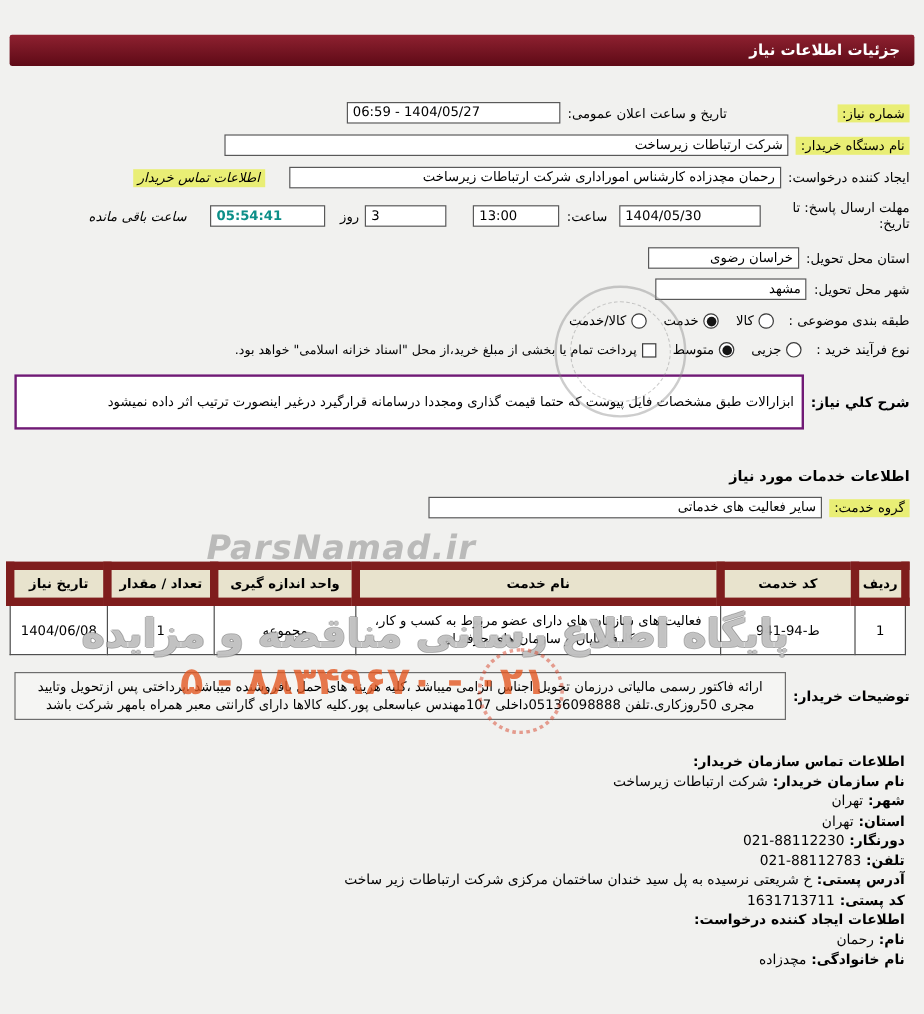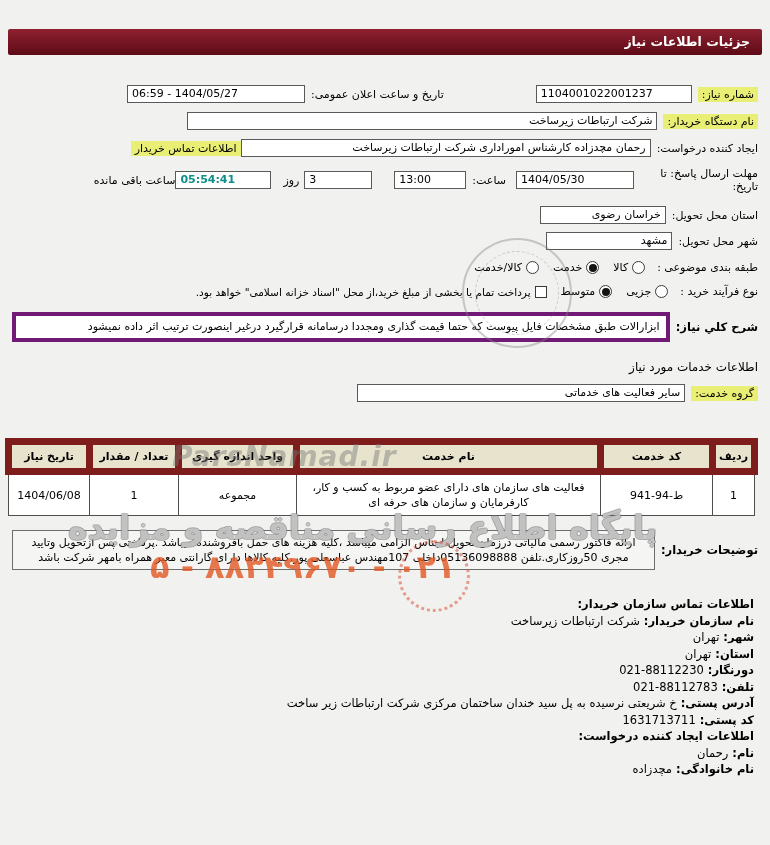--- a/index.html
+++ b/index.html
@@ -8,32 +8,32 @@
   .title-bar{position:absolute;top:29px;right:8px;left:8px;height:26px;
         background:linear-gradient(#8e2130,#5e0a16);color:#fff;font-size:12.5px;
         font-weight:bold;line-height:26px;padding:0 12px;box-sizing:border-box;border-radius:2px;}
   .content{position:absolute;top:55px;right:8px;left:8px;}
   .frow{display:flex;align-items:center;margin:0 4px;font-size:11px;}
   .lbl{white-space:nowrap;}
   .hl{background:#e9ee75;padding:1px 4px;}
   .box{background:#fff;border:1px solid #595959;height:16px;line-height:16px;
        font-size:11px;padding:0 4px;overflow:hidden;white-space:nowrap;}
   .box.center{text-align:left;}
-  .gap6{margin-right:6px;} .gap8{margin-right:0;} .gap10{margin-right:10px;}
+  .gap6{margin-right:6px;} .gap8{margin-right:20px;font-style:italic;} .gap10{margin-right:10px;}
   .radio{display:inline-block;width:11px;height:11px;border:1px solid #3a3a3a;
          border-radius:50%;background:#fff;position:relative;flex:none;}
   .radio.sel::after{content:"";position:absolute;inset:1.5px;background:#141414;border-radius:50%;}
   .checkbox{display:inline-block;width:10px;height:10px;border:1px solid #3a3a3a;background:#fff;flex:none;}
   .opt-label{margin-right:4px;white-space:nowrap;}
   .deadline-label{width:118px;white-space:normal;line-height:13px;}
   .countdown{color:#0d8f88;font-weight:bold;}
   .bold-lbl{font-weight:bold;font-size:11.5px;white-space:nowrap;}
-  .desc-box{flex:1;background:#fff;border:4px solid #701a75;min-height:18px;
-            line-height:18px;font-size:11px;padding:2px 6px;}
-  .section-title{margin:18px 4px 0;font-weight:normal;font-size:12px;}
+  .desc-box{flex:1;background:#fff;border:2px solid #701a75;min-height:18px;
+            line-height:18px;font-size:11px;padding:12px 6px;}
+  .section-title{margin:32px 4px 0;font-weight:bold;font-size:12px;}
   .svc-table{width:746px;margin:36px 4px 0;border-collapse:collapse;table-layout:fixed;font-size:11px;}
   .svc-table th{background:#e8e3cd;border:7px solid #7f1d1d;font-weight:bold;padding:5px 2px;}
   .svc-table td{background:#fff;border:1px solid #4f4f4f;padding:5px 3px;text-align:center;vertical-align:middle;line-height:15px;}
   .notes-row{display:flex;align-items:center;margin:14px 4px 0;}
   .notes-box{flex:1;border:1px solid #6d6d6d;background:#f5f5f3;padding:4px 6px;
              font-size:11px;line-height:15px;text-align:center;margin-right:6px;}
   .contact{margin:26px 8px 0;font-size:11.5px;line-height:16.5px;}
   .contact b{margin-left:4px;}
   .ltr{direction:ltr;unicode-bidi:embed;}
   
@@ -52,21 +52,20 @@
 <body>
 
 <div class="page">
 
   <div class="title-bar">جزئیات اطلاعات نیاز</div>
 
   <div class="content">
 
     <div class="frow" style="margin-top:30px;">
       <span class="lbl hl">شماره نیاز:</span>
-      <span class="box center gap6" style="width:146px;">1104001022001237</span>
       <span class="lbl" style="margin-right:92px;">تاریخ و ساعت اعلان عمومی:</span>
       <span class="box center ltr gap6" style="width:168px;">06:59 - 1404/05/27</span>
     </div>
 
     <div class="frow" style="margin-top:9px;">
       <span class="lbl hl">نام دستگاه خریدار:</span>
       <span class="box gap6" style="width:460px;">شرکت ارتباطات زیرساخت</span>
     </div>
 
     <div class="frow" style="margin-top:9px;">

